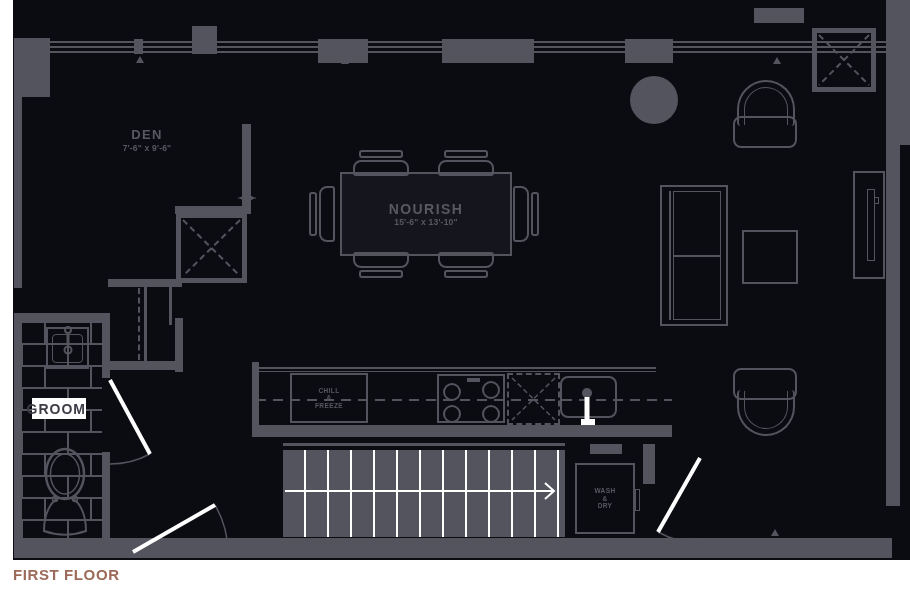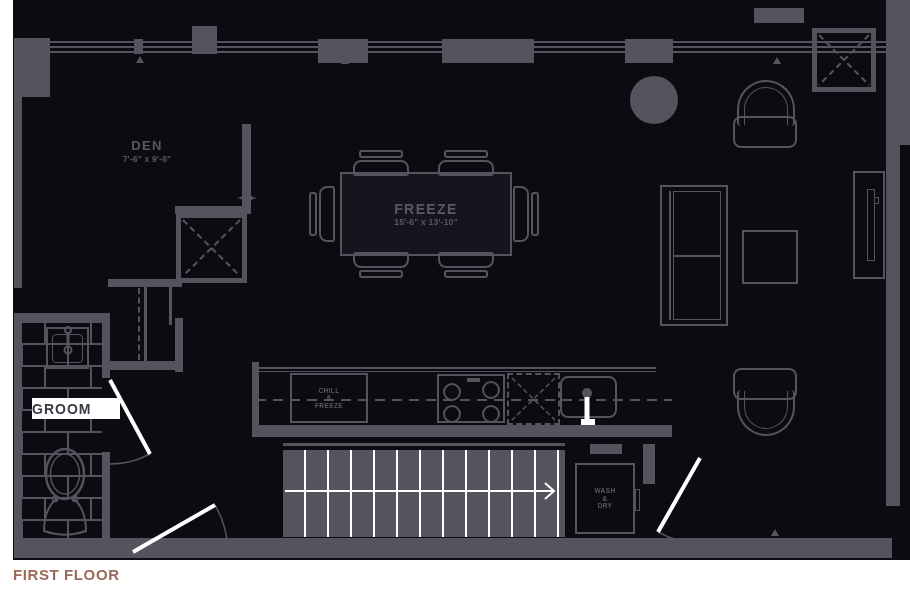--- a/index.html
+++ b/index.html
@@ -84,21 +84,21 @@
   <div class="abs" style="left:560px;top:376px;width:57px;height:42px;border:2.5px solid #54545e;border-radius:8px;"></div>
 
   <div class="abs o" style="left:575px;top:463px;width:60px;height:71px;display:flex;align-items:center;justify-content:center;">
     <div class="lbl pre" style="font-size:6.5px;letter-spacing:0.4px;">WASH
 &amp;
 DRY</div>
   </div>
   <div class="abs" style="left:635px;top:489px;width:5px;height:22px;border:1.5px solid #54545e;"></div>
 
   <div class="abs" style="left:340px;top:172px;width:172px;height:84px;background:#15151d;border:2px solid #54545e;display:flex;flex-direction:column;align-items:center;justify-content:center;">
-    <div class="lbl room-name" style="font-size:14px;">FREEZE</div>
+    <div class="lbl room-name" style="font-size:14px;">NOURISH</div>
     <div class="lbl room-dims">15'-6" x 13'-10"</div>
   </div>
 
   <div class="abs o" style="left:359px;top:150px;width:44px;height:8px;border-radius:3px;"></div>
   <div class="abs o" style="left:353px;top:160px;width:56px;height:16px;border-radius:8px 8px 3px 3px;"></div>
   <div class="abs o" style="left:444px;top:150px;width:44px;height:8px;border-radius:3px;"></div>
   <div class="abs o" style="left:438px;top:160px;width:56px;height:16px;border-radius:8px 8px 3px 3px;"></div>
   <div class="abs o" style="left:353px;top:252px;width:56px;height:16px;border-radius:3px 3px 8px 8px;"></div>
   <div class="abs o" style="left:359px;top:270px;width:44px;height:8px;border-radius:3px;"></div>
   <div class="abs o" style="left:438px;top:252px;width:56px;height:16px;border-radius:3px 3px 8px 8px;"></div>
@@ -133,25 +133,25 @@
     <defs>
       <pattern id="brick" width="46" height="44" patternUnits="userSpaceOnUse">
         <path d="M0,1 H46 M0,23 H46 M23,1 V23 M0,23 V45 M46,23 V45" stroke="#54545e" stroke-width="2" fill="none"></path>
       </pattern>
     </defs>
     <rect width="80" height="219" fill="url(#brick)"></rect>
   </svg>
   <div class="abs o" style="left:46px;top:327px;width:43px;height:42px;"></div>
   <div class="abs" style="left:52px;top:334px;width:31px;height:29px;border:1.5px solid #54545e;border-radius:4px;"></div>
 
-  <div class="abs lbl" style="left:86px;top:139px;width:122px;">
+  <div class="abs lbl" style="left:86px;top:128px;width:122px;">
     <div class="room-name">DEN</div>
     <div class="room-dims">7'-6" x 9'-6"</div>
   </div>
-  <div class="abs" style="left:32px;top:398px;width:88px;height:21px;background:#ffffff;display:flex;align-items:center;justify-content:flex-start;">
+  <div class="abs" style="left:32px;top:398px;width:54px;height:21px;background:#ffffff;display:flex;align-items:center;justify-content:flex-end;">
     <span style="font-size:14px;font-weight:bold;color:#3c3c46;letter-spacing:1px;">GROOM</span>
   </div>
   <div class="abs lbl" style="left:258px;top:485px;width:20px;font-size:7.5px;letter-spacing:0.5px;margin-left:40px;">UP</div>
   <div class="abs" style="left:13px;top:566px;font-size:15px;font-weight:bold;color:#9c6a58;letter-spacing:0.6px;">FIRST FLOOR</div>
 
   <svg class="abs" style="left:0;top:0;pointer-events:none;" width="910" height="594" xmlns="http://www.w3.org/2000/svg">
 
     <path d="M183,220 L240,276 M240,220 L183,276" stroke="#54545e" stroke-width="2" stroke-dasharray="6,4" fill="none"></path>
     <path d="M819,35 L869,85 M869,35 L819,85" stroke="#54545e" stroke-width="2" stroke-dasharray="6,4" fill="none"></path>
     <path d="M512,378 L555,420 M555,378 L512,420" stroke="#54545e" stroke-width="1.5" stroke-dasharray="5,3" fill="none"></path>

